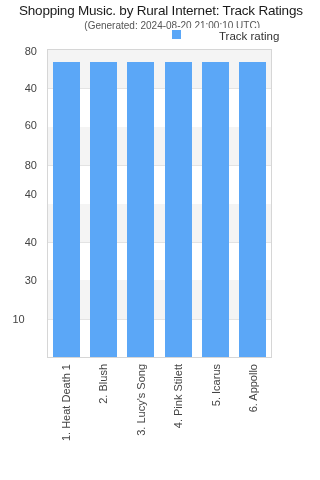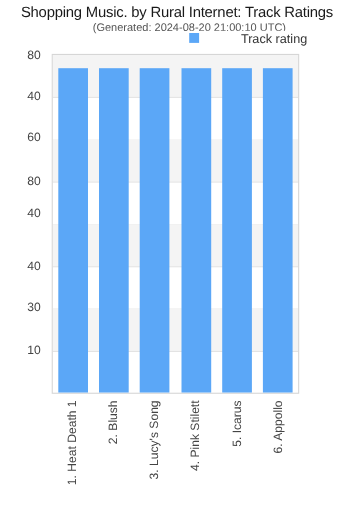--- a/index.html
+++ b/index.html
@@ -168,21 +168,21 @@
   <div class="chart-title">Shopping Music. by Rural Internet: Track Ratings</div>
 
   <div class="chart-subtitle">(Generated: 2024-08-20 21:00:10 UTC)</div>
 
   <div class="legend">
     <span class="legend-swatch"></span>
     <span class="legend-label">Track rating</span>
   </div>
 
   <div class="y-axis">
-      <div class="y-tick" style="top: 269.625px;">10</div>
+      <div class="y-tick" style="top: 269.625px; text-align: center;">10</div>
       <div class="y-tick" style="top: 231.25px;">30</div>
       <div class="y-tick" style="top: 192.875px;">40</div>
       <div class="y-tick" style="top: 145px;">40</div>
       <div class="y-tick" style="top: 116.125px;">80</div>
       <div class="y-tick" style="top: 76px;">60</div>
       <div class="y-tick" style="top: 39.375px;">40</div>
       <div class="y-tick" style="top: 2px;">80</div>
     </div>
 
   <div class="plot-area">

